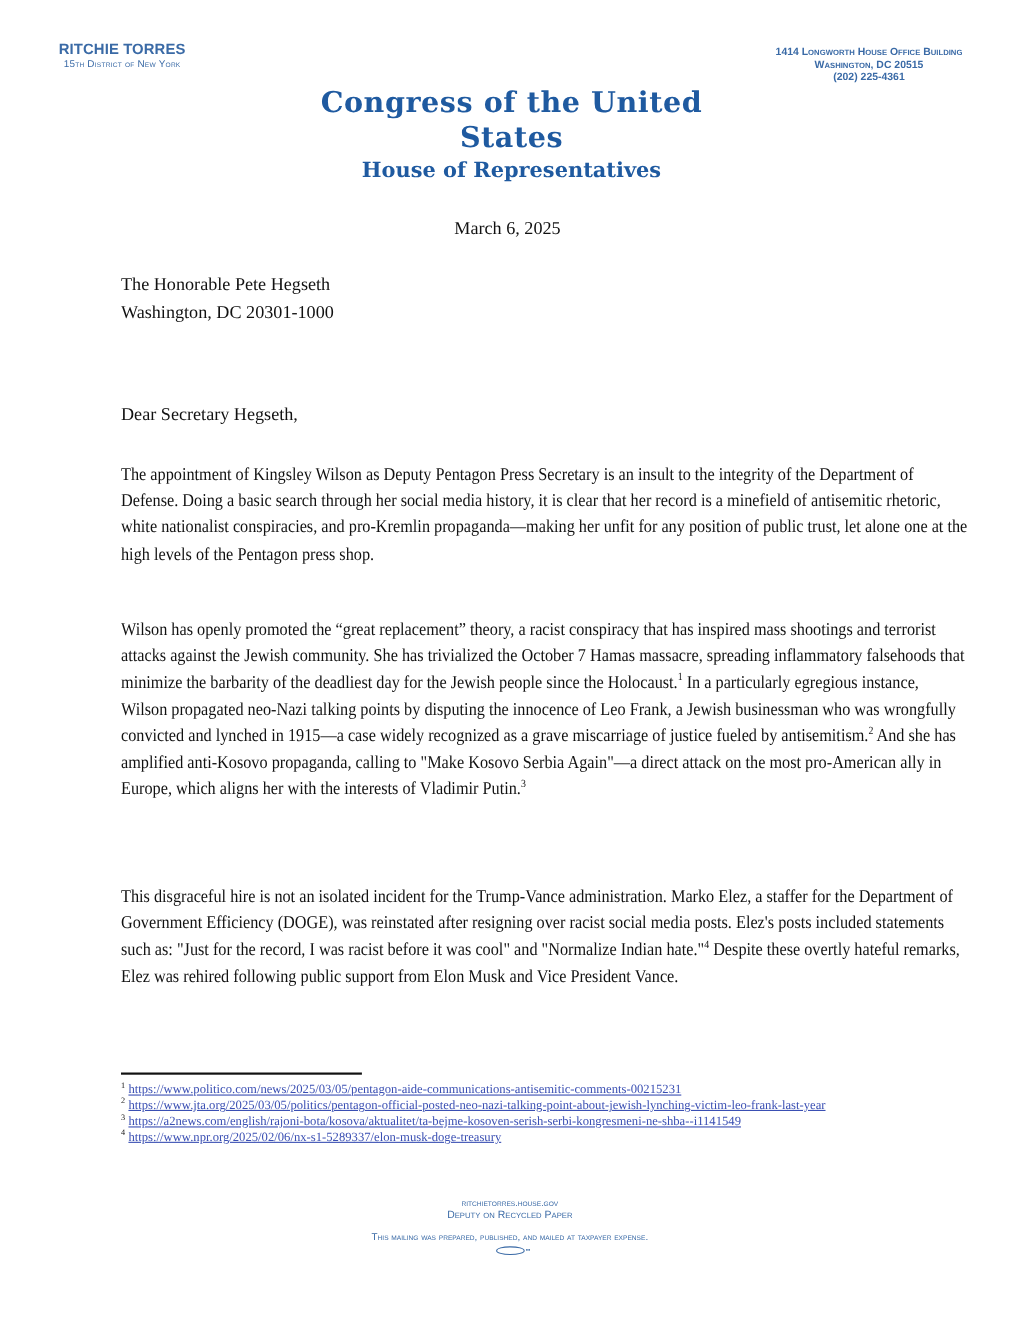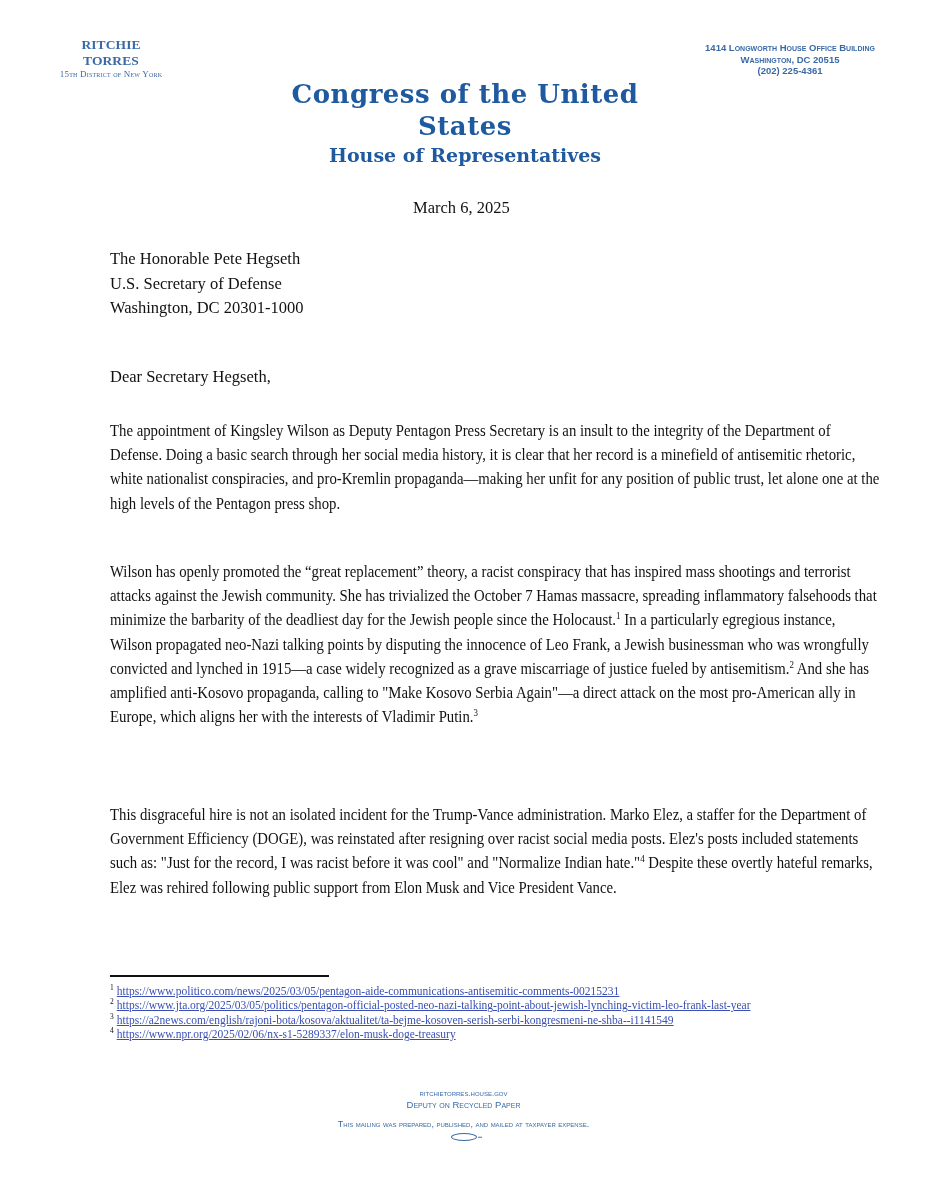--- a/index.html
+++ b/index.html
@@ -1,18 +1,18 @@
 <!DOCTYPE html>
 <html><head>
 <meta charset="utf-8">
 <style>
   html, body { margin: 0; padding: 0; background: #ffffff; }
   body { width: 927px; height: 1200px; position: relative; overflow: hidden; font-family: "Liberation Serif", serif; color: #111; }
   .abs { position: absolute; }
-  .lh-name { left: 52px; top: 37px; width: 118px; text-align: center; font-family: Liberation Serif, serif; color: #3a6aa6; }
+  .lh-name { left: 52px; top: 37px; width: 118px; text-align: center; font-family: Liberation Sans, sans-serif; color: #3a6aa6; }
   .lh-name .nm { font-size: 13.5px; font-weight: bold; letter-spacing: 0.1px; line-height: 16px; }
   .lh-name .ds { font-size: 9px; font-variant: small-caps; line-height: 11px; letter-spacing: 0.2px; }
   .lh-addr { left: 680px; top: 42px; width: 220px; text-align: center; font-family: "Liberation Sans", sans-serif; color: #3a6aa6; font-size: 9.5px; line-height: 11.5px; font-variant: small-caps; font-weight: bold; }
   .seal { left: 240px; top: 78px; width: 450px; text-align: center; color: #1f5aa0; font-family: "DejaVu Serif", serif; }
   .seal .l1 { font-size: 26px; font-weight: bold; line-height: 32px; letter-spacing: 0.5px; }
   .seal .l2 { font-size: 19px; font-weight: bold; line-height: 26px; }
   .seal .l3 { font-size: 19px; font-weight: bold; line-height: 26px; }
   .date { left: 413px; top: 198px; font-size: 16.5px; }
   .addr-block { left: 110px; top: 247px; font-size: 16.5px; line-height: 24.5px; }
   .salutation { left: 110px; top: 367px; font-size: 16.5px; }
@@ -48,21 +48,20 @@
 
 <div class="abs seal">
   <div class="l1">Congress of the United States</div>
   <div class="l2">House of Representatives</div>
 </div>
 
 <div class="abs date">March 6, 2025</div>
 
 <div class="abs addr-block">
   <div>The Honorable Pete Hegseth</div>
-  <div>U.S. Secretary of Defense</div>
   <div>Washington, DC 20301-1000</div>
 </div>
 
 <div class="abs salutation">Dear Secretary Hegseth,</div>
 
 <div class="abs para p1" style="width: 860px; transform: scaleX(0.895);">
   <span>The appointment of Kingsley Wilson as Deputy Pentagon Press Secretary is an insult to the integrity of the Department of Defense. Doing a basic search through her social media history, it is clear that her record is a minefield of antisemitic rhetoric, white nationalist conspiracies, and pro-Kremlin propaganda—making her unfit for any position of public trust, let alone one at the high levels of the Pentagon press shop.</span>
 </div>
 
 <div class="abs para p2" style="width: 860px; transform: scaleX(0.895);">

